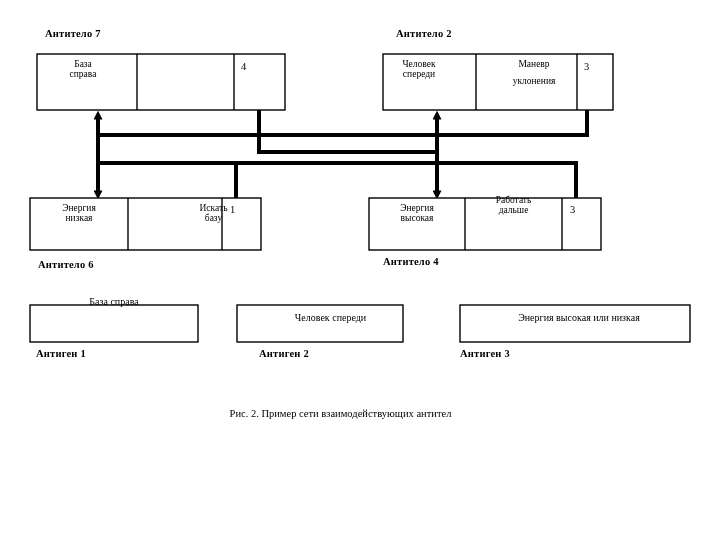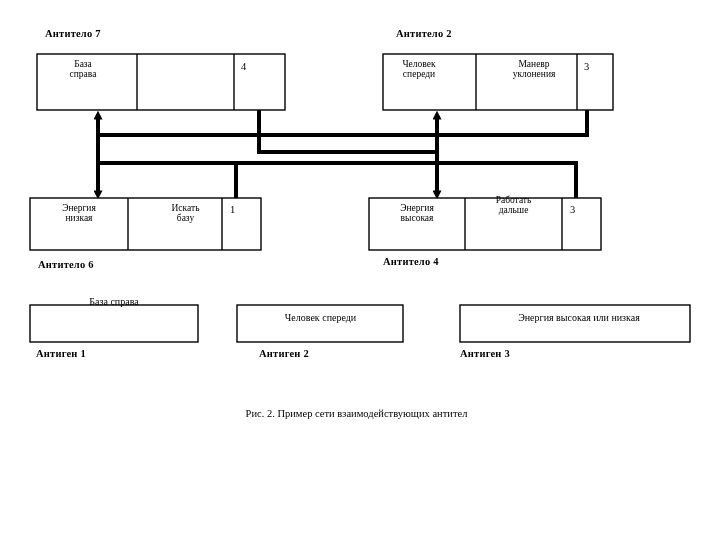--- a/index.html
+++ b/index.html
@@ -142,52 +142,52 @@
   <div class="cellbox cell-text" style="left:37px; top:59px; width:92px;">
     <span>База</span>
     <span>справа</span>
   </div>
   <div class="tx cell-num" style="left:241px; top:61px;">4</div>
 
   <div class="cellbox cell-text" style="left:383px; top:59px; width:72px;">
     <span>Человек</span>
     <span>спереди</span>
   </div>
-  <div class="cellbox cell-text" style="left:476px; top:59px; width:116px;">
+  <div class="cellbox cell-text" style="left:476px; top:59px; width:116px;gap:7px;">
     <span>Маневр</span>
     <span>уклонения</span>
   </div>
   <div class="tx cell-num" style="left:584px; top:61px;">3</div>
 
   <div class="cellbox cell-text" style="left:30px; top:203px; width:98px;">
     <span>Энергия</span>
     <span>низкая</span>
   </div>
-  <div class="cellbox cell-text" style="left:128px; top:203px; width:115px;">
+  <div class="cellbox cell-text" style="left:128px; top:203px; width:115px;padding-left:28px;">
     <span>Искать</span>
     <span>базу</span>
   </div>
   <div class="tx cell-num" style="left:230px; top:204px;">1</div>
 
   <div class="cellbox cell-text" style="left:369px; top:203px; width:96px;">
     <span>Энергия</span>
     <span>высокая</span>
   </div>
   <div class="cellbox cell-text" style="left:465px; top:195px; width:97px;">
     <span>Работать</span>
     <span>дальше</span>
   </div>
   <div class="tx cell-num" style="left:570px; top:204px;">3</div>
 
   <div class="tx group-label" style="left:38px; top:259px;">Антитело 6</div>
   <div class="tx group-label" style="left:383px; top:256px;">Антитело 4</div>
 
   <div class="tx antigen-text" style="left:30px; top:296px; width:168px;">База справа</div>
-  <div class="tx antigen-text" style="left:237px; top:312px; width:167px;">Человек спереди</div>
+  <div class="tx antigen-text" style="left:237px; top:312px; width:167px;padding-left:10px;">Человек спереди</div>
   <div class="tx antigen-text" style="left:460px; top:312px; width:238px;">Энергия высокая или низкая</div>
 
   <div class="tx group-label" style="left:36px; top:348px;">Антиген 1</div>
   <div class="tx group-label" style="left:243px; top:348px;margin-left:16px;">Антиген 2</div>
   <div class="tx group-label" style="left:460px; top:348px;">Антиген 3</div>
 
-  <div class="tx caption" style="left:16px; top:408px; width:681px;">Рис. 2. Пример сети взаимодействующих антител</div>
+  <div class="tx caption" style="left:0px; top:408px; width:681px;">Рис. 2. Пример сети взаимодействующих антител</div>
 
 </div>
 
 </body></html>

